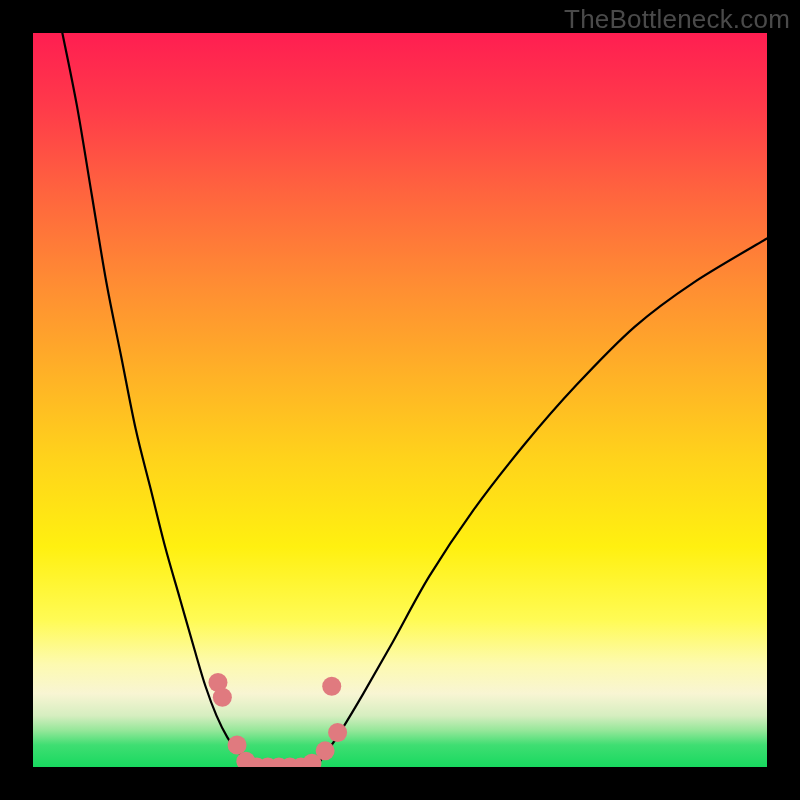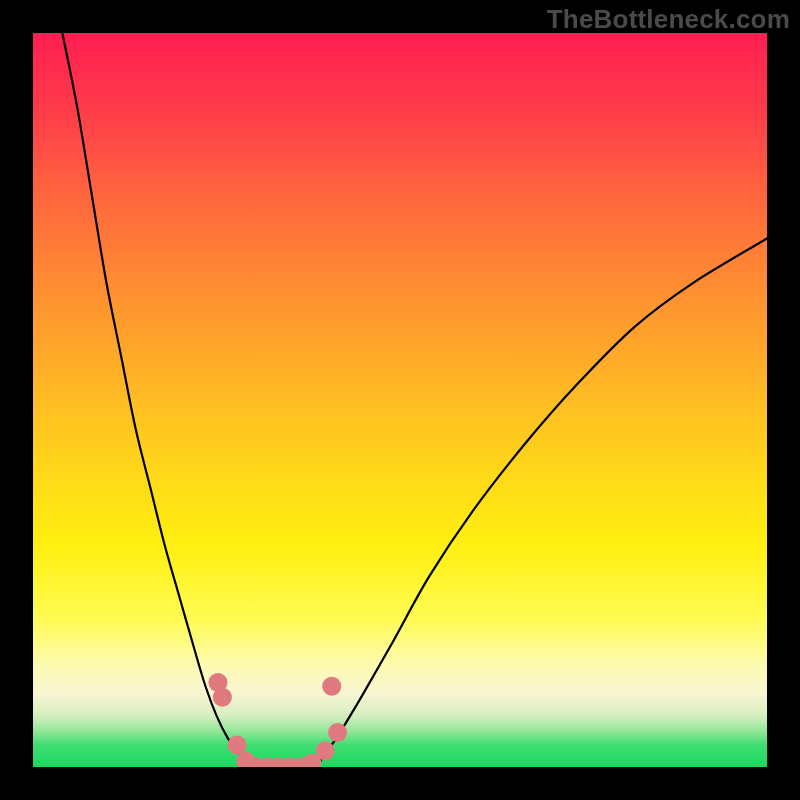--- a/index.html
+++ b/index.html
@@ -16,21 +16,21 @@
     width: 800px;
     height: 800px;
     background: #000;
   }
   .watermark {
     position: absolute;
     top: 4px;
     right: 10px;
     color: #4a4a4a;
     font-size: 26px;
-    font-weight: 700;
+    font-weight: 400;
     letter-spacing: 0.2px;
     z-index: 30;
   }
   .plot-area {
     position: absolute;
     left: 33px;
     top: 33px;
     width: 734px;
     height: 734px;
     

